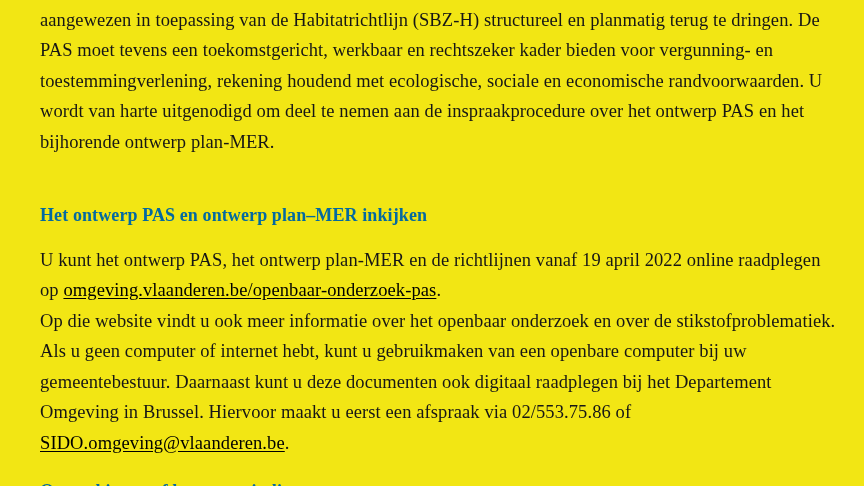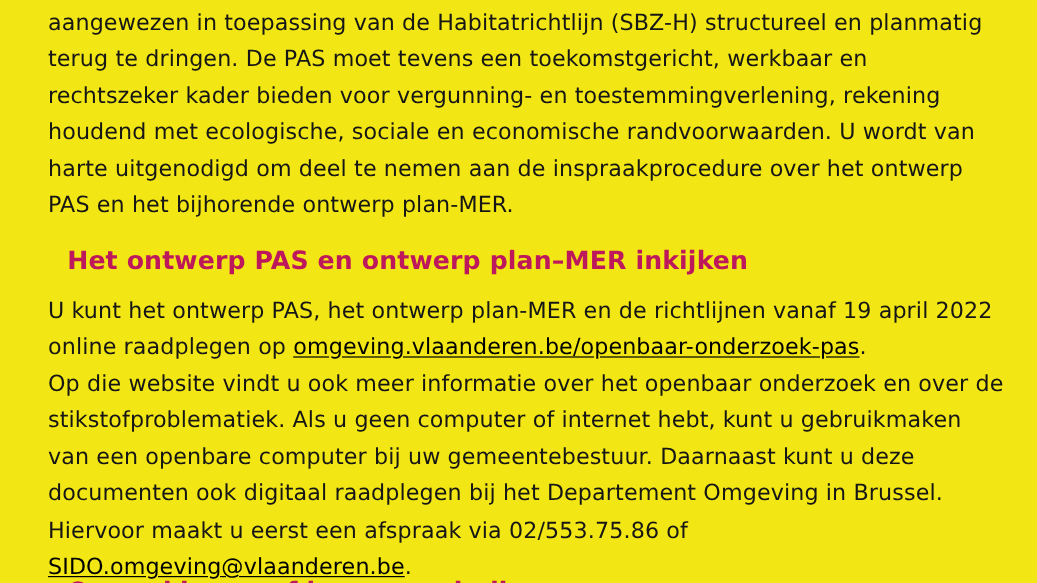--- a/index.html
+++ b/index.html
@@ -14,41 +14,42 @@
     overflow: hidden;
   }
   .page {
     position: relative;
     width: 708px;
     height: 486px;
     background: #f2e614;
     box-sizing: border-box;
     padding: 0 40px;
     color: #1a1a1a;
+    font-family: Liberation Serif, serif;
   }
   .para {
     font-size: 18.5px;
     line-height: 30.5px;
     letter-spacing: 0.1px;
     color: #161616;
   }
   
   .para-top {
     position: absolute;
     top: -14px;
     left: 40px;
     width: 790px;
   }
   .heading {
     position: absolute;
-    left: 56px;
-    font-size: 21px;
+    left: 40px;
+    font-size: 18px;
     font-weight: bold;
     line-height: 28px;
-    color: #be185d;
+    color: #0369a1;
     letter-spacing: 0.1px;
   }
   #heading-1 { top: 186px; }
   .para-2 {
     position: absolute;
     top: 226px;
     left: 40px;
     width: 800px;
   }
   #heading-2 {

